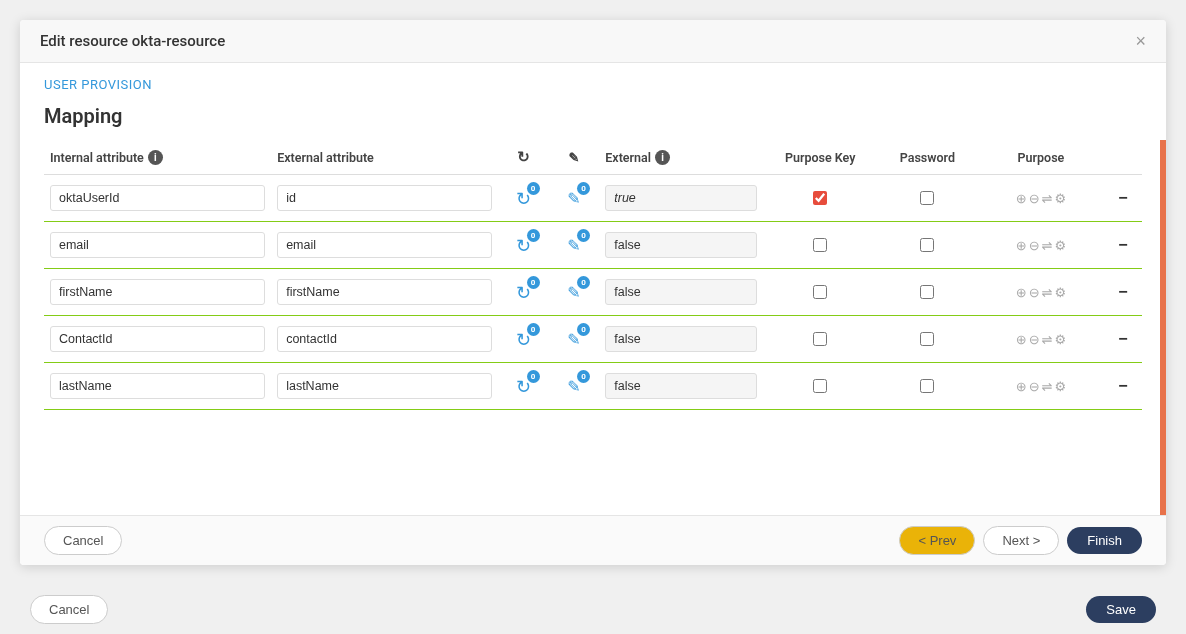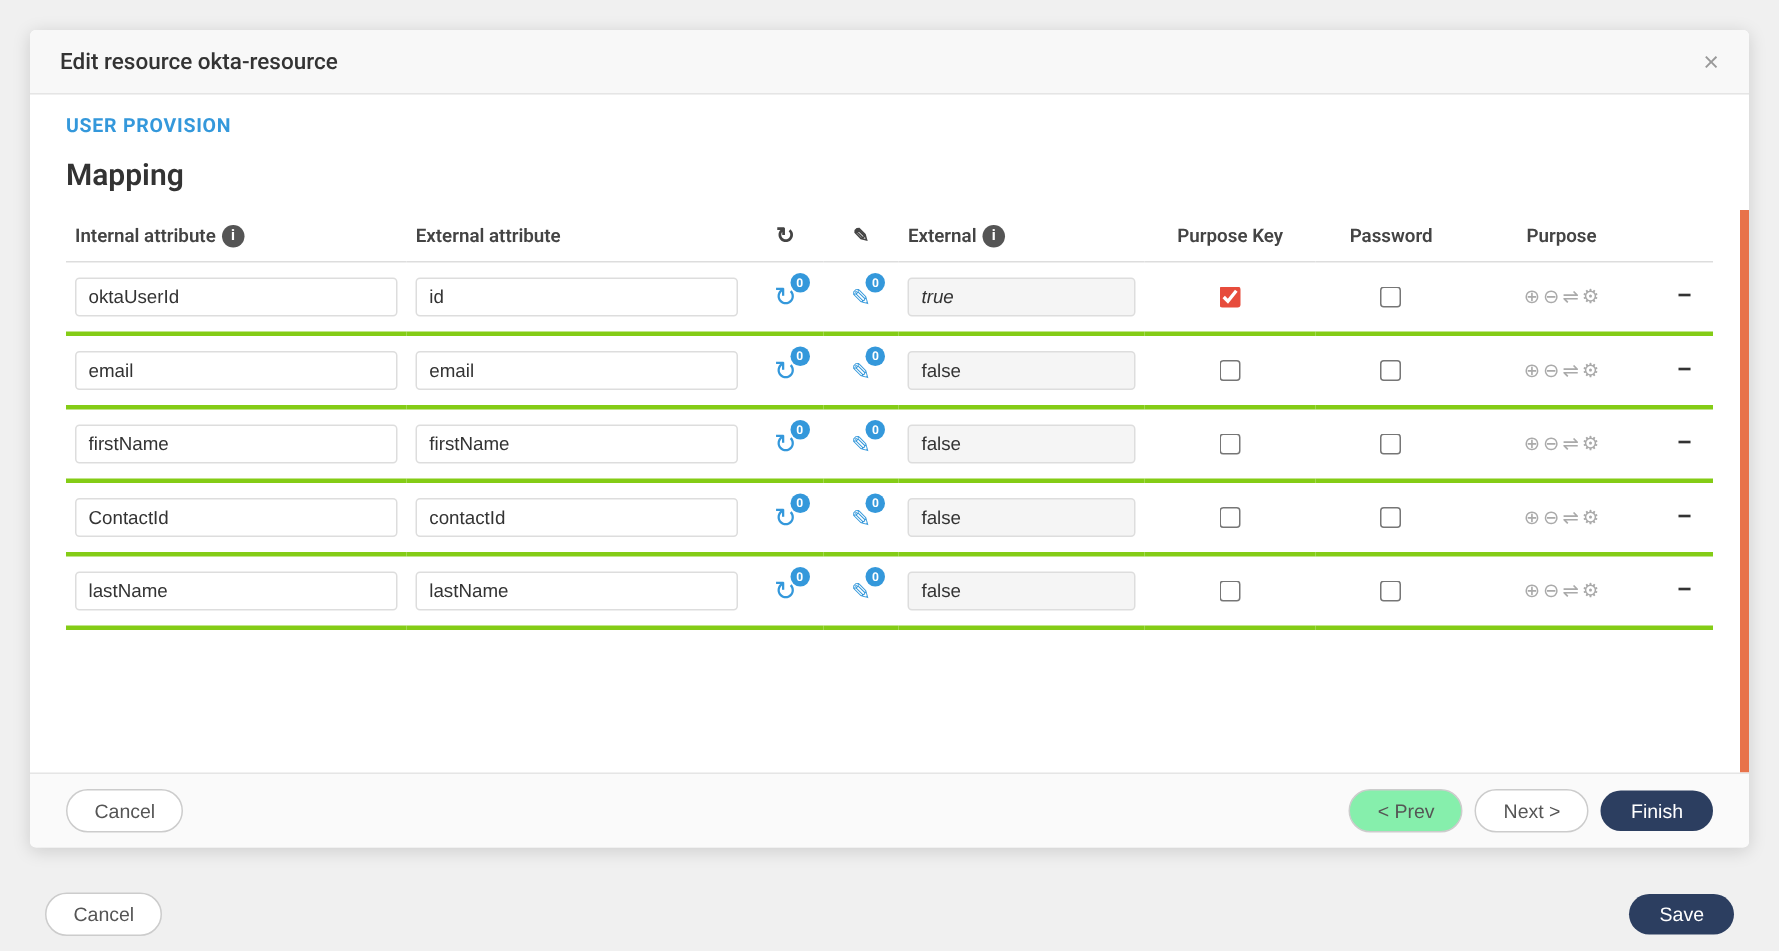--- a/index.html
+++ b/index.html
@@ -54,21 +54,21 @@
     .modal-body {
       flex: 1;
       overflow: hidden;
       display: flex;
       flex-direction: column;
     }
     .section-header {
       padding: 14px 24px 8px;
       color: #3498db;
       font-size: 13px;
-      font-weight: 700;
+      font-weight: 400;
       text-transform: uppercase;
       letter-spacing: 0.5px;
     }
     .mapping-title {
       padding: 4px 24px 12px;
       font-size: 20px;
       font-weight: 600;
       color: #333;
     }
     .table-container {
@@ -112,21 +112,21 @@
       width: 15px;
       height: 15px;
       background: #555;
       color: #fff;
       border-radius: 50%;
       font-size: 10px;
       font-weight: bold;
       cursor: pointer;
     }
     tbody tr {
-      border-bottom: 3px solid #84cc16;
+      border-bottom: 1px solid #84cc16;
     }
     tbody td {
       padding: 10px 6px;
       vertical-align: middle;
     }
     .attr-input {
       border: 1px solid #ddd;
       border-radius: 3px;
       padding: 5px 8px;
       font-size: 12.5px;
@@ -241,21 +241,21 @@
     .btn-cancel {
       background: #fff;
       border: 1px solid #ccc;
       border-radius: 20px;
       padding: 6px 18px;
       font-size: 13px;
       cursor: pointer;
       color: #555;
     }
     .btn-prev {
-      background: #86efac;
+      background: #eab308;
       border: 1px solid #ccc;
       border-radius: 20px;
       padding: 6px 18px;
       font-size: 13px;
       cursor: pointer;
       color: #555;
     }
     .btn-next {
       background: #fff;
       border: 1px solid #ccc;

